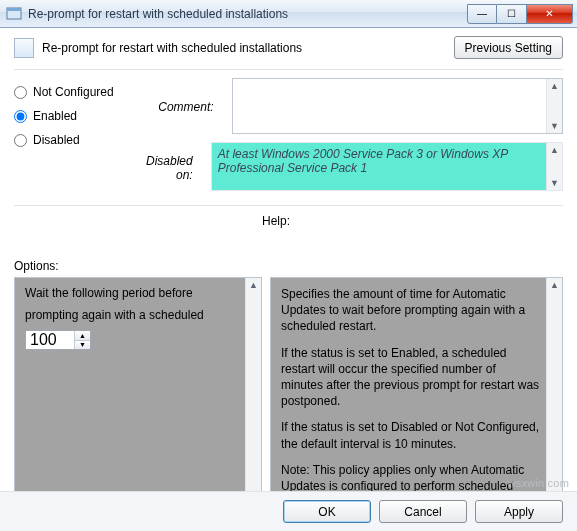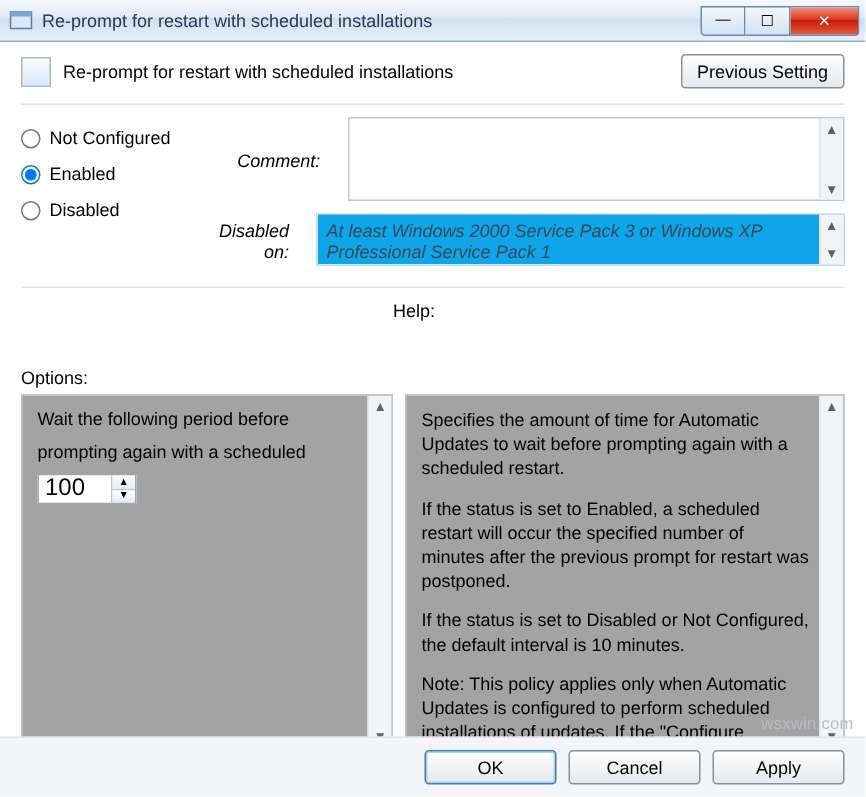--- a/index.html
+++ b/index.html
@@ -109,22 +109,22 @@
   .vscroll {
     position: absolute; right: 0; top: 0; bottom: 0; width: 16px;
     background: #f1f3f5;
     border-left: 1px solid #dfe4ea;
     display: flex; flex-direction: column; justify-content: space-between; align-items: center;
   }
   .vscroll .arr { font-size: 9px; color: #5a6470; padding: 2px 0; }
   .supported-box {
     flex: 1 1 auto;
     border: 1px solid #e3e7ed;
-    background: #0ea5e9;
-    padding: 4px 20px 1px 6px;
+    background: #5eead4;
+    padding: 4px 20px 15px 6px;
     position: relative;
     color: #3b475a;
     min-height: 28px;
   }
   .section-labels {
     display: flex; margin-top: 6px;
   }
   .section-labels .lab-left { width: 248px; margin-top: 45px; }
   .panels {
     display: flex;

